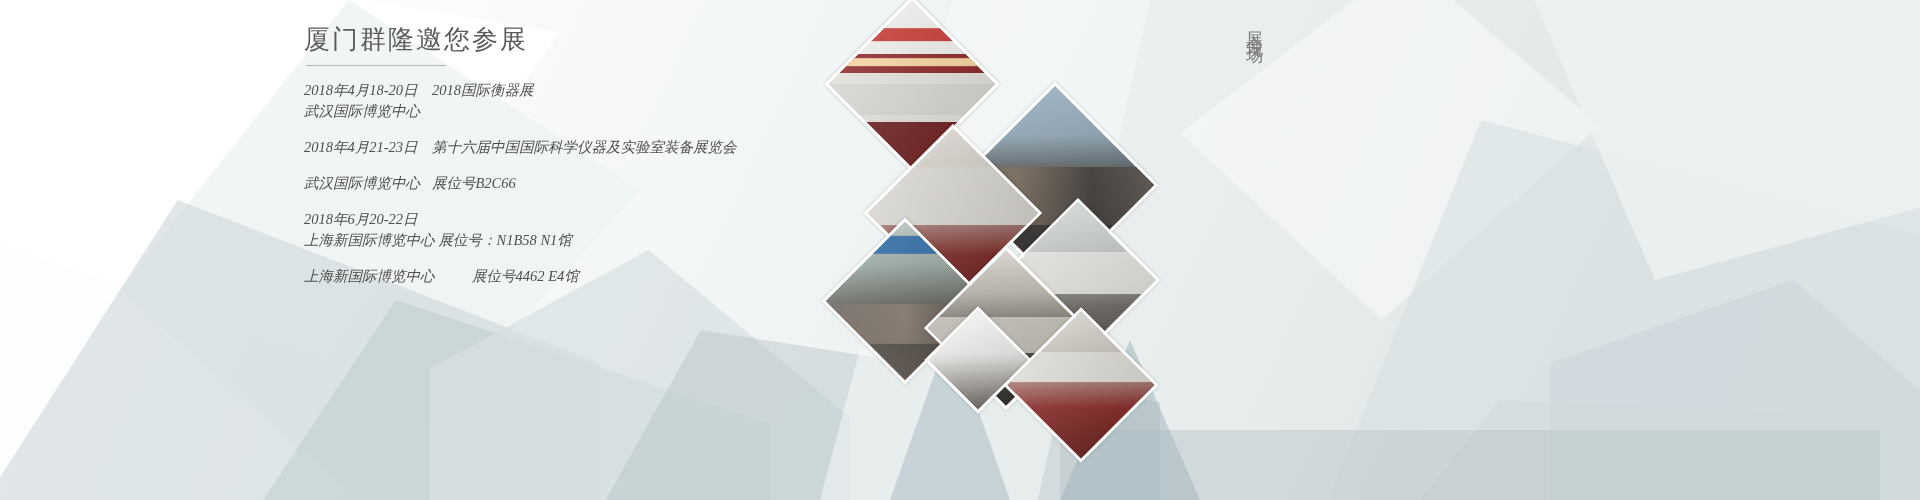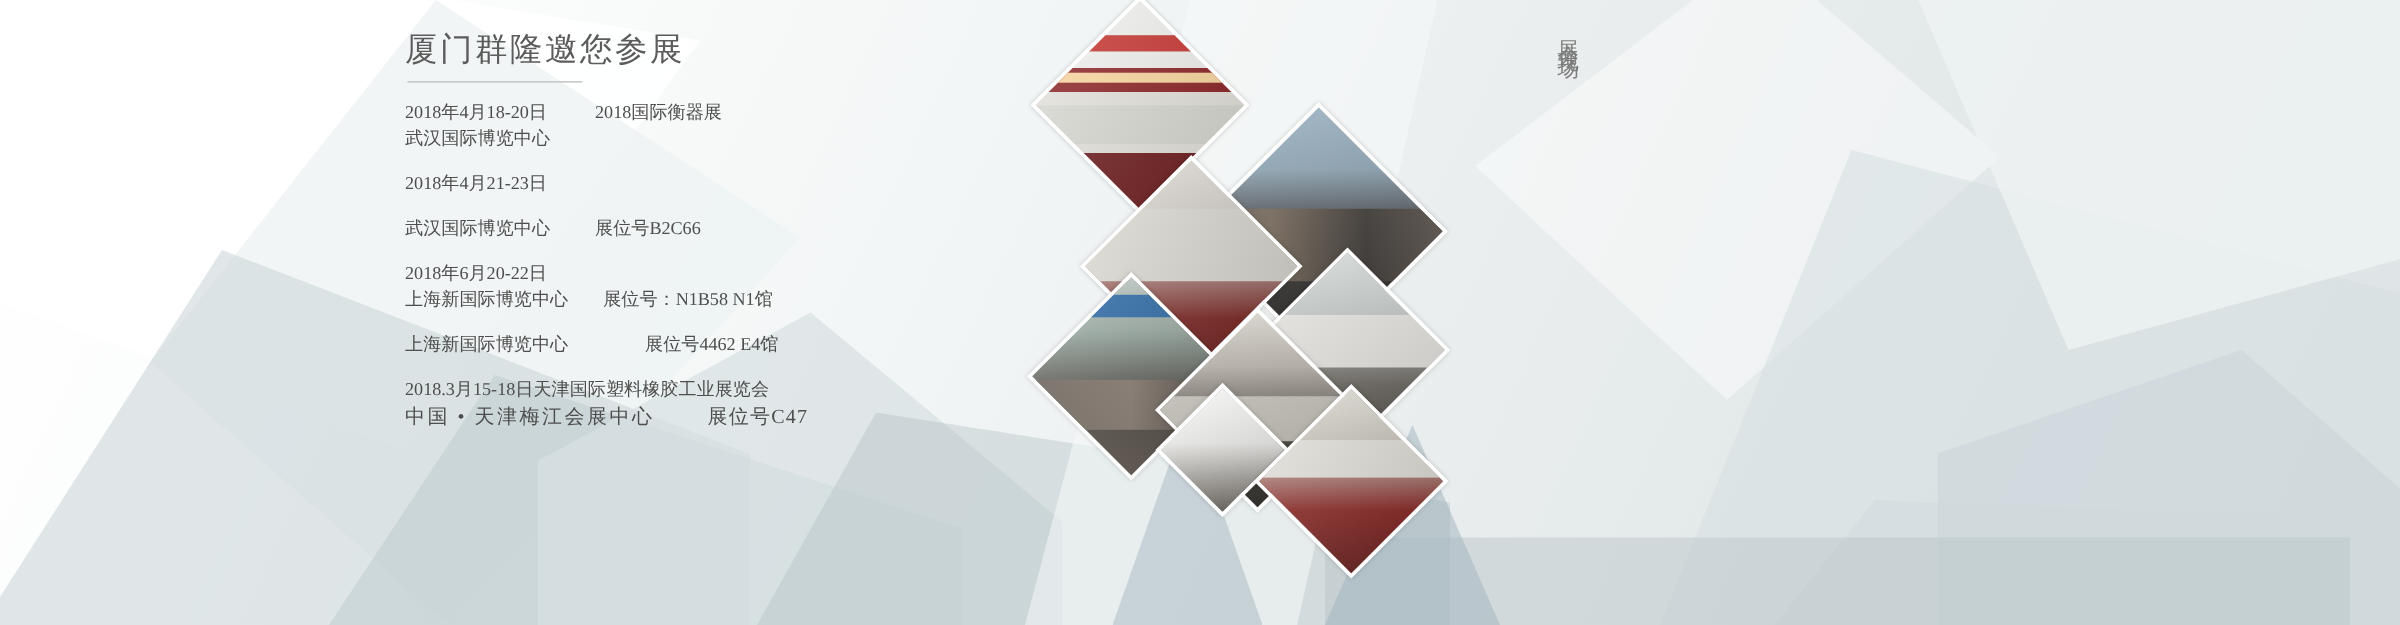--- a/index.html
+++ b/index.html
@@ -38,31 +38,31 @@
       clip-path:polygon(40% 0,100% 0,66% 100%,0 100%);}
   .f12{left:1060px;top:340px;width:140px;height:160px;background:#9fb3bd;opacity:.5;
       clip-path:polygon(50% 0,100% 100%,0 100%);}
   .f13{left:890px;top:330px;width:120px;height:170px;background:#9fb3bd;opacity:.45;
       clip-path:polygon(50% 0,100% 100%,0 100%);}
   .f14{left:1060px;top:430px;width:820px;height:70px;background:#b7c3c8;opacity:.45;}
   .f15{left:1420px;top:400px;width:500px;height:100px;background:#cfd9dc;opacity:.5;
       clip-path:polygon(16% 0,100% 18%,100% 100%,0 100%);}
 
   
-  #text-col{position:absolute;left:324px;top:22px;width:640px;}
+  #text-col{position:absolute;left:304px;top:22px;width:640px;}
   #heading{
     font-size:26px;letter-spacing:2px;color:#5c5c5c;
     font-family:"Liberation Serif","DejaVu Serif",serif;
     padding-bottom:8px;
   }
   #heading-rule{width:140px;height:1px;background:#b9b9b9;margin:0 0 14px 2px;}
   .event{margin-bottom:15px;}
-  .row{display:flex;align-items:center;color:#4e4e4e;font-size:14.5px;line-height:21px;white-space:nowrap;}
+  .row{display:flex;align-items:center;color:#4e4e4e;font-size:14.5px;line-height:21px;white-space:nowrap;font-style:italic;}
   .row .c1{min-width:124px;}
-  .row .c2{margin-left:28px;}
+  .row .c2{margin-left:4px;}
   .event-wide .row{display:block;}
   .event-wide .l2{display:flex;}
   .event-wide .l2 .c1{min-width:214px;letter-spacing:2px;font-size:16px;}
   .event-wide .l1{font-size:14.5px;}
 
   
   #vert-caption{
     position:absolute;left:1243px;top:18px;
     writing-mode:vertical-rl;text-orientation:upright;
     font-size:17px;letter-spacing:5px;color:#7d7d7d;
@@ -109,20 +109,21 @@
         <span class="c2">2018国际衡器展</span>
       </div>
       <div class="row">
         <span class="c1">武汉国际博览中心</span>
       </div>
     </div>
 
     <div class="event">
       <div class="row">
         <span class="c1">2018年4月21-23日</span>
+        <span class="c2">第十六届中国国际科学仪器及实验室装备展览会</span>
       </div>
     </div>
 
     <div class="event">
       <div class="row">
         <span class="c1">武汉国际博览中心</span>
         <span class="c2">展位号B2C66</span>
       </div>
     </div>
 
@@ -136,29 +137,20 @@
       </div>
     </div>
 
     <div class="event">
       <div class="row">
         <span class="c1" style="min-width:164px">上海新国际博览中心</span>
         <span class="c2">展位号4462 E4馆</span>
       </div>
     </div>
 
-    <div class="event event-wide">
-      <div class="row l1">
-        <span>2018.3月15-18日天津国际塑料橡胶工业展览会</span>
-      </div>
-      <div class="row l2">
-        <span class="c1">中国 • 天津梅江会展中心</span>
-        <span class="c2" style="font-size:16px;letter-spacing:1px">展位号C47</span>
-      </div>
-    </div>
 
   </div>
 
   <div id="vert-caption">展会现场</div>
 
   <div id="collage">
 
     <div class="dia" style="left:20px;top:22px;width:118px;height:118px;">
       <div class="inner" style="background:linear-gradient(#f4f4f2 0%,#f4f4f2 34%,#8c1f22 34%,#8c1f22 44%,#e9e6e0 44%,#e9e6e0 70%,#6e1a1c 70%,#6e1a1c 100%);">
         <div class="strip" style="top:20%;height:7%;background:#c8322c;"></div>

